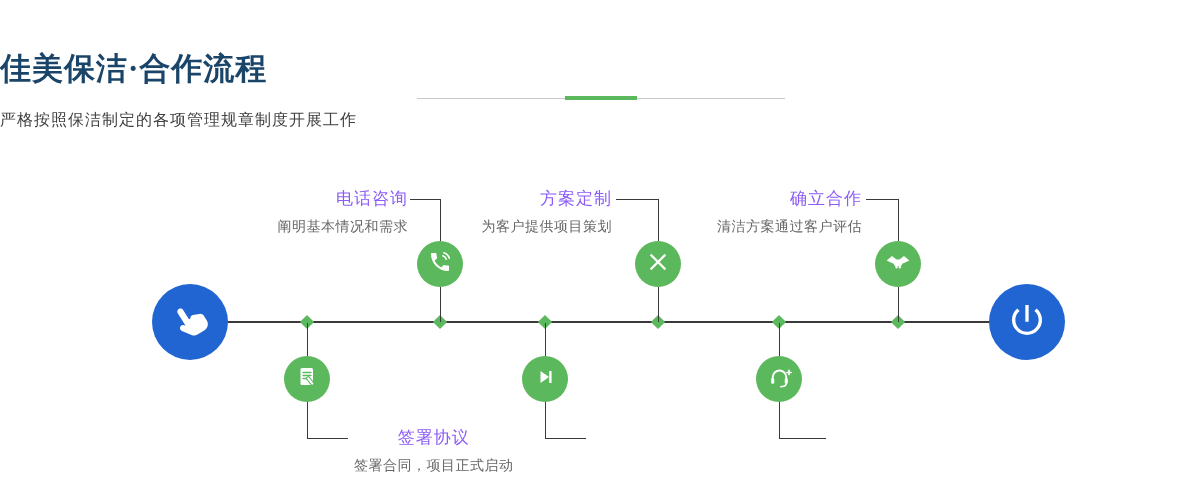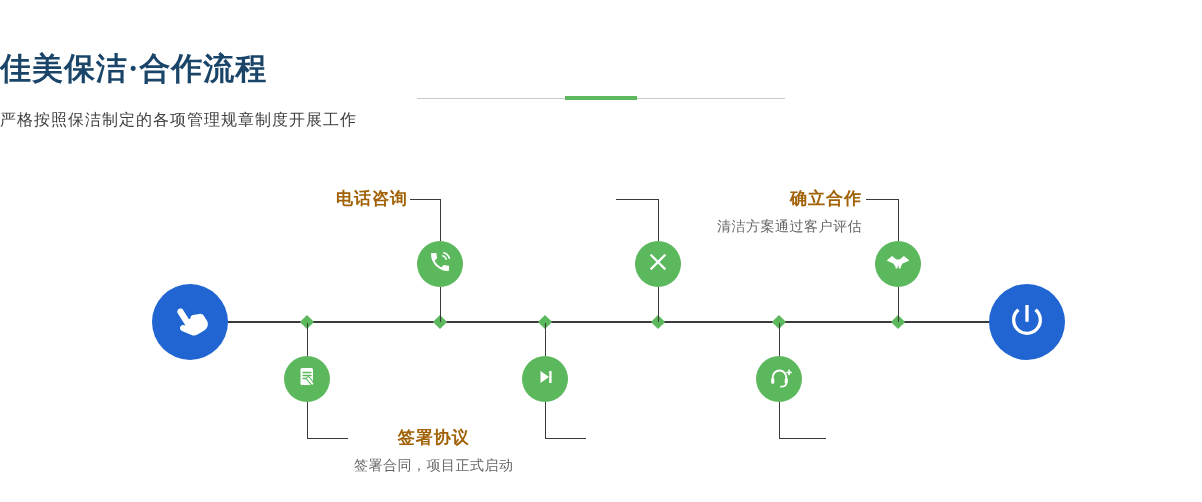--- a/index.html
+++ b/index.html
@@ -65,21 +65,21 @@
   .endpoint{
     position:absolute;width:76px;height:76px;border-radius:50%;
     background:var(--accent-blue,#2065d1);
     display:flex;align-items:center;justify-content:center;
   }
   
   .step-label{position:absolute;}
   .step-label.top{text-align:right;}
   .step-label.bottom{text-align:center;}
   .step-title{
-    font-size:17px;font-weight:bold;color:#a16207;
+    font-size:17px;font-weight:normal;color:#8b5cf6;
     line-height:22px;letter-spacing:1px;
   }
   .step-desc{
     font-size:14px;color:#666;line-height:20px;
     margin-top:6px;letter-spacing:0.5px;white-space:nowrap;
   }
   .hand-rot{transform:rotate(-32deg);}
   .doc-line{stroke:var(--accent-green,#5cb85c);}
 </style>
 </head>
@@ -209,20 +209,25 @@
         <g stroke="#fff" stroke-width="1.6" stroke-linecap="round">
           <line x1="19.2" y1="7.2" x2="23.2" y2="7.2"></line>
           <line x1="21.2" y1="5.2" x2="21.2" y2="9.2"></line>
         </g>
       </svg>
     </span>
   </div>
 
   <div class="step-label top" style="right:794px;top:188px;">
     <div class="step-title">电话咨询</div>
+    <div class="step-desc">阐明基本情况和需求</div>
+  </div>
+  <div class="step-label top" style="right:590px;top:188px;">
+    <div class="step-title">方案定制</div>
+    <div class="step-desc">为客户提供项目策划</div>
   </div>
   <div class="step-label top" style="right:340px;top:188px;">
     <div class="step-title">确立合作</div>
     <div class="step-desc">清洁方案通过客户评估</div>
   </div>
 
   <div class="step-label bottom" style="left:354px;top:427px;">
     <div class="step-title">签署协议</div>
     <div class="step-desc">签署合同，项目正式启动</div>
   </div>

